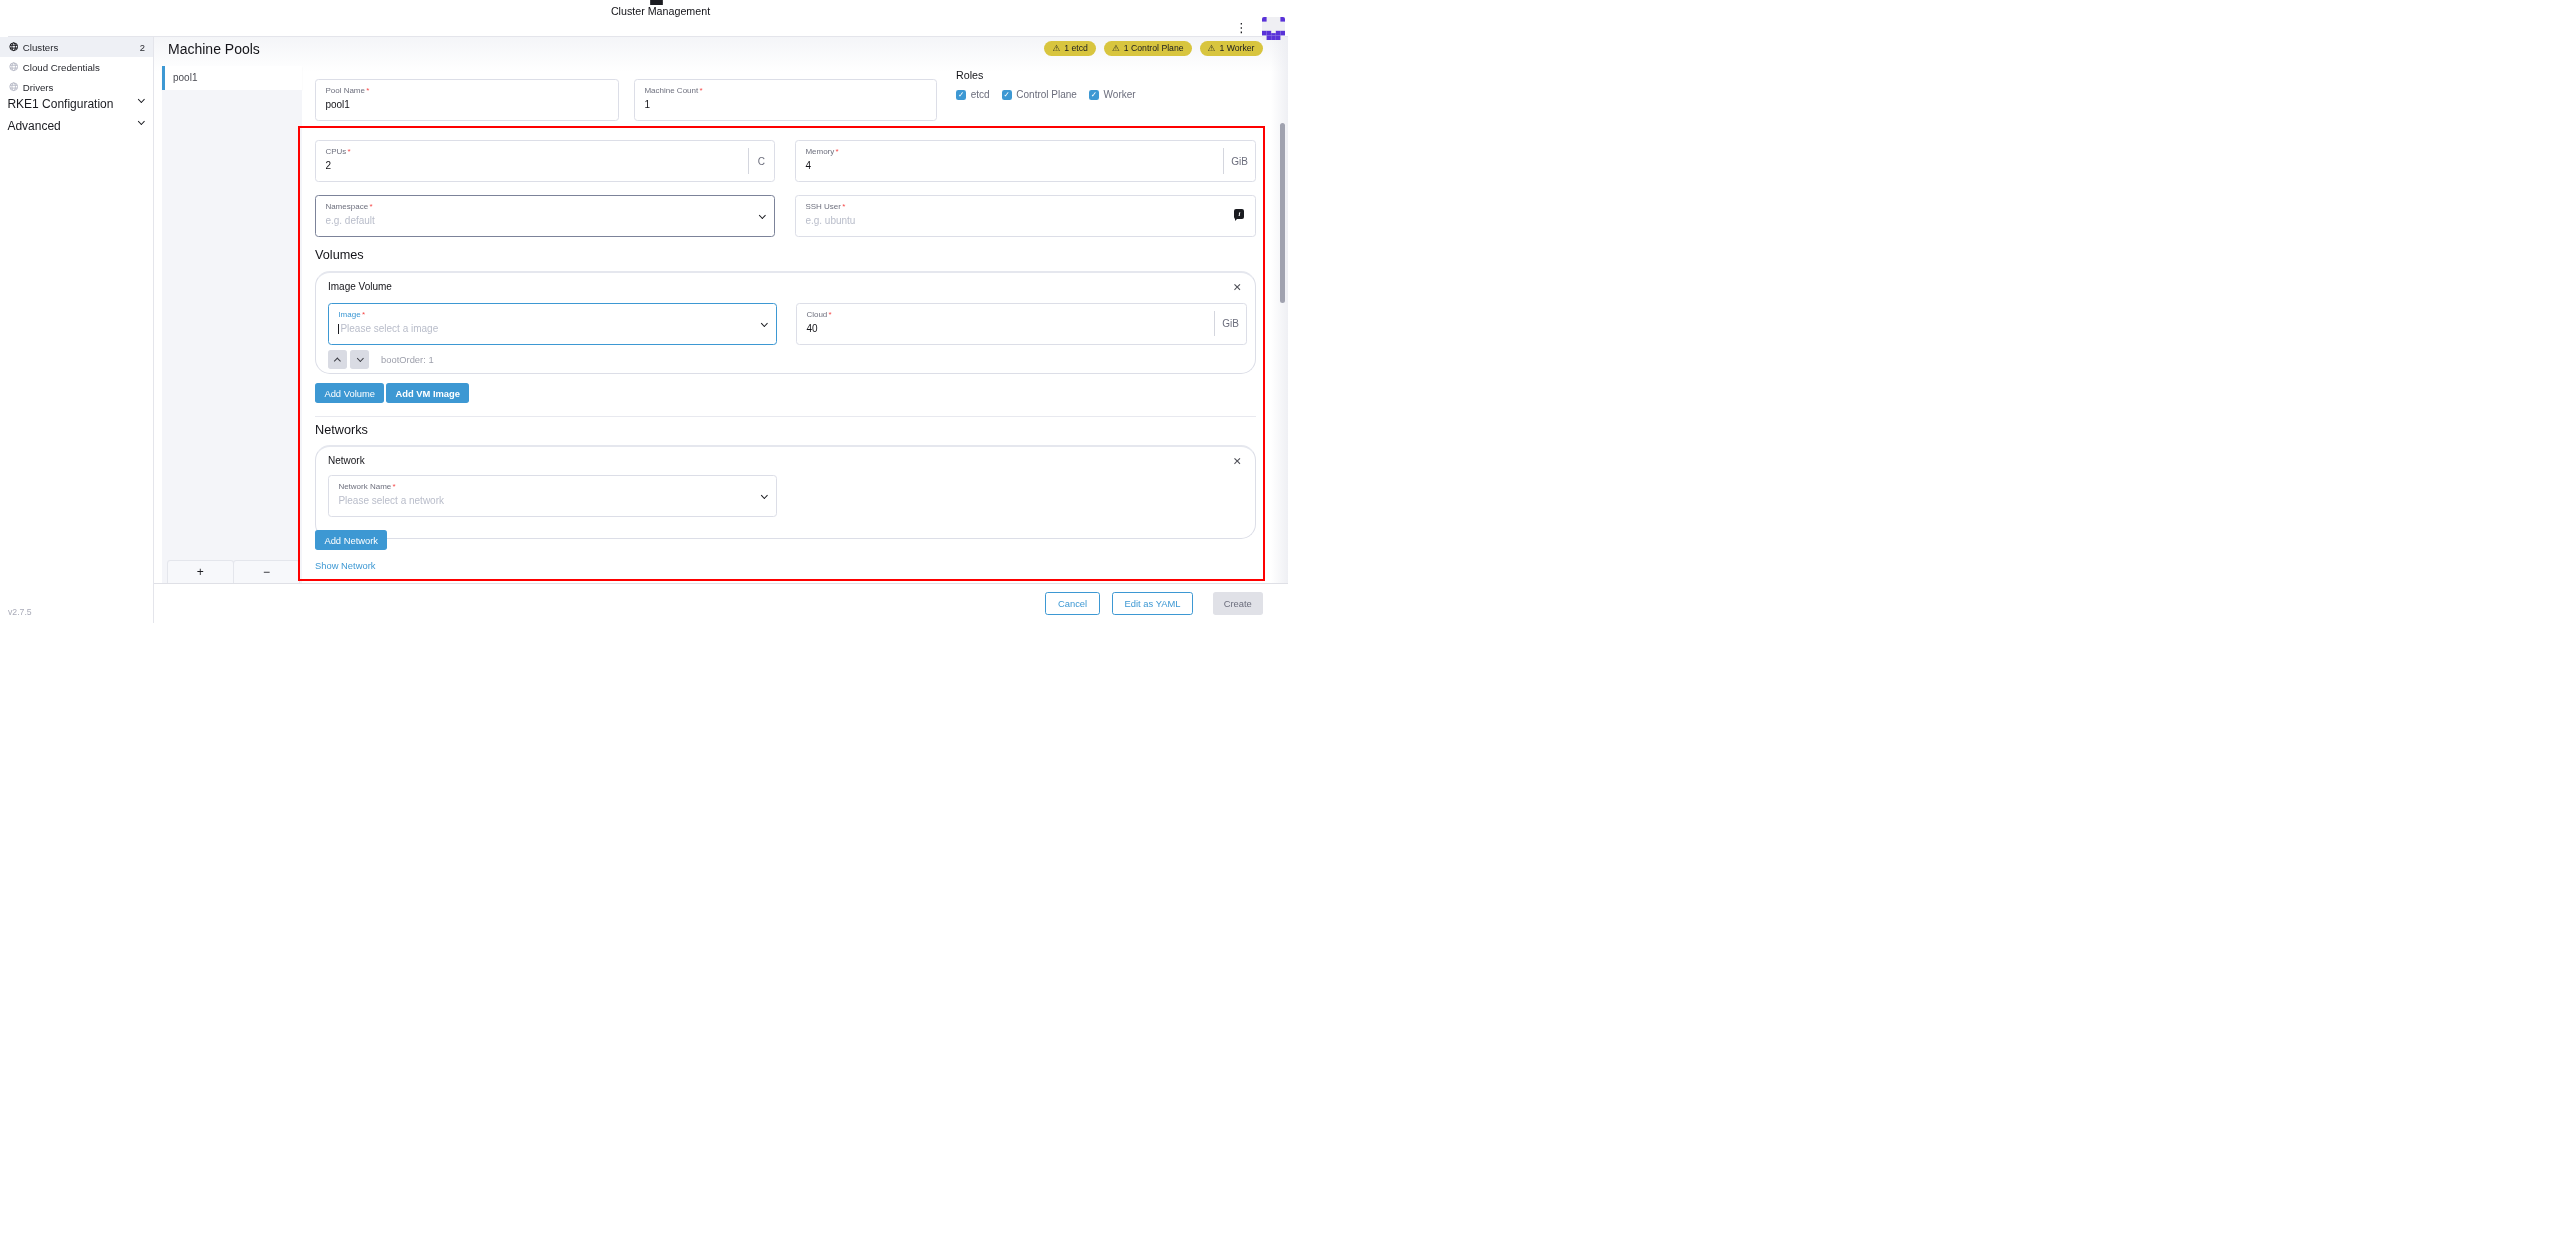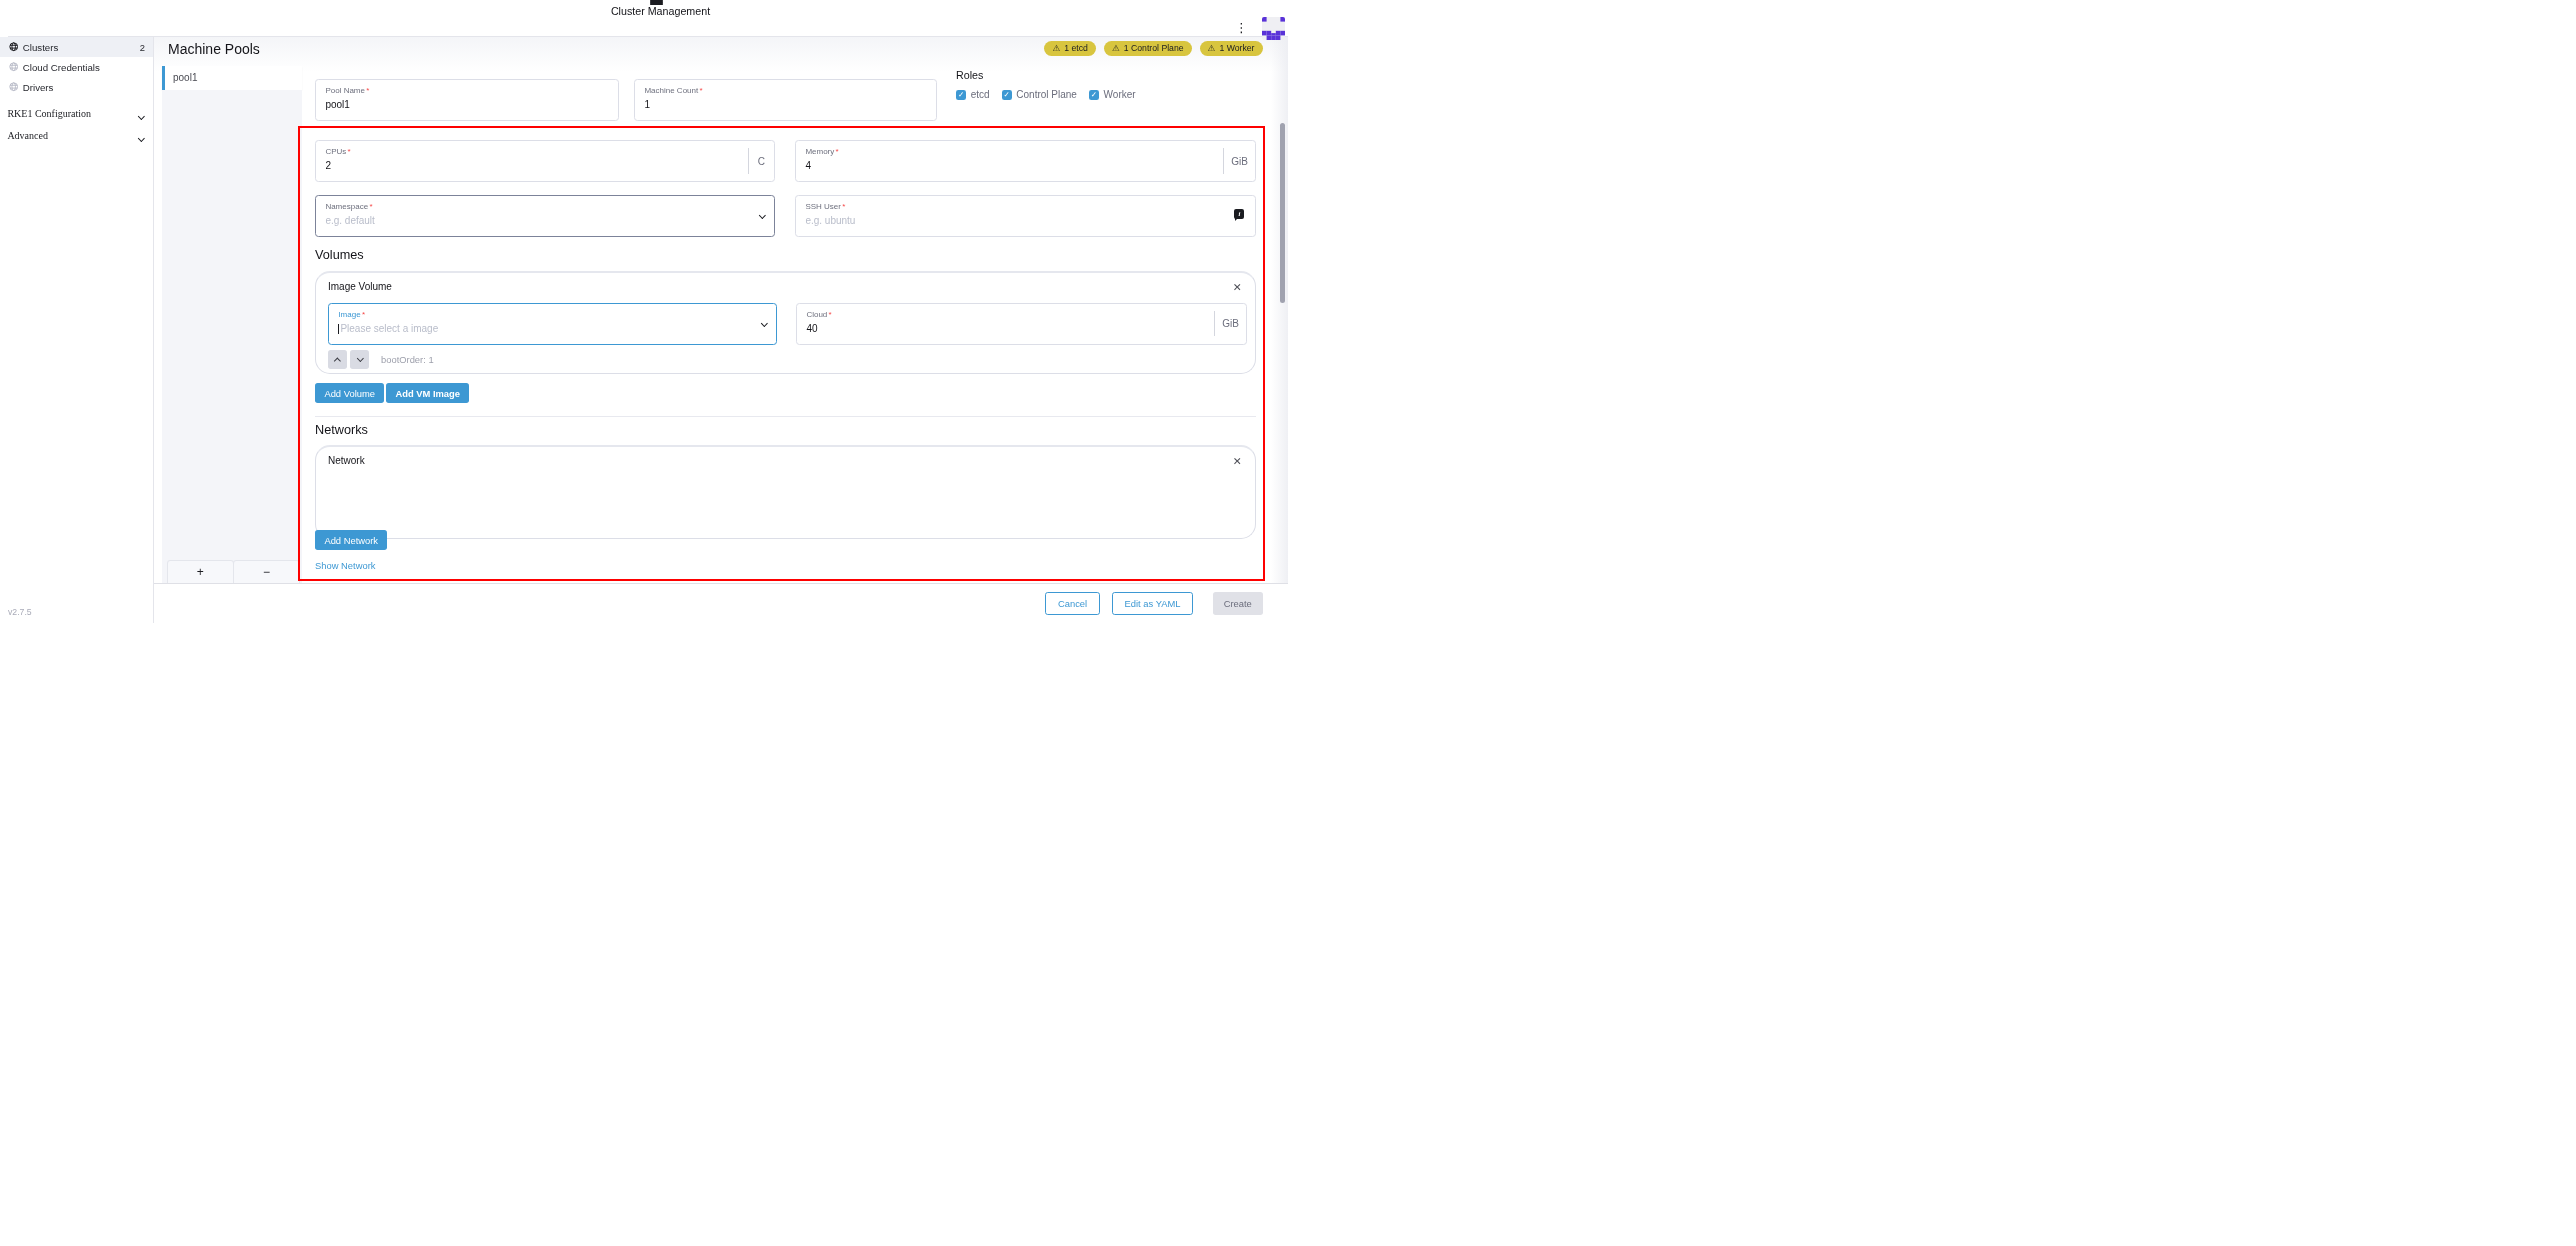--- a/index.html
+++ b/index.html
@@ -21,22 +21,22 @@
   
   .sidebar { position:absolute; left:0; top:37px; width:154px; height:586px; background:#fff;
              border-right:0.7px solid #e4e5eb; z-index:10; }
   .side-item { display:flex; align-items:center; height:20px; padding:0 8px 0 8.7px; font-size:9.7px;
                color:#27282e; cursor:pointer; }
   .side-item.selected { background:#eef0f5; }
   .side-item .gicon { width:9.4px; height:9.4px; margin-right:4.7px; flex:none; }
   .side-item .gicon.dim { color:#b9bbc7; }
   .side-item .gicon.dark { color:#141419; }
   .side-count { margin-left:auto; font-size:9.4px; color:#27282e; }
-  .side-head { display:flex; align-items:flex-end; height:22px; padding:0 9.4px 0 7.4px; font-size:10px;
-               color:#1b1c21; cursor:pointer;font-family:Liberation Serif, serif; }
+  .side-head { display:flex; align-items:flex-start; height:22px; padding:0 9.4px 0 7.4px; font-size:12px;
+               color:#1b1c21; cursor:pointer; }
   .side-head .chev { margin-left:auto; }
   .chev { width:4.7px; height:4.7px; border-right:1.1px solid #1b1c21; border-bottom:1.1px solid #1b1c21;
           transform:rotate(45deg); display:inline-block; }
   .version { position:absolute; left:8px; bottom:6px; font-size:8.7px; color:#a9abb8; }
 
   
   .page-grad { position:absolute; left:154px; top:37px; width:1134px; height:35px;
                background:linear-gradient(#f4f5f8, #ffffff); z-index:1; }
   .page-title { position:absolute; left:168px; top:41px; font-size:14px; color:#141419; z-index:5; }
   .badges { position:absolute; right:25.5px; top:41px; display:flex; gap:8px; z-index:5; }
@@ -331,20 +331,25 @@
 
     <div class="btn-blue" style="position:absolute; left:0; top:317px;">Add Volume</div>
     <div class="btn-blue" style="position:absolute; left:71px; top:317px;font-weight:bold;">Add VM Image</div>
 
     <div class="hr" style="top:350px;"></div>
 
     <div class="sect-head" style="top:357px;">Networks</div>
     <div class="card" style="top:379px; height:94px;">
       <div class="card-title">Network</div>
       <div class="card-close">✕</div>
+      <div class="field select" style="position:absolute; left:12px; top:28px; width:449px;">
+        <div class="flabel"><span>Network Name</span><span class="req">*</span></div>
+        <div class="fvalue placeholder">Please select a network</div>
+        <span class="chev sel-chev"></span>
+      </div>
     </div>
 
     <div class="btn-blue" style="position:absolute; left:0; top:464px;">Add Network</div>
     <div class="link" style="top:494px;">Show Network</div>
   </div>
 
   <div class="red-box"></div>
 
   <div class="footer-hr"></div>
   <div class="footer-btns">

